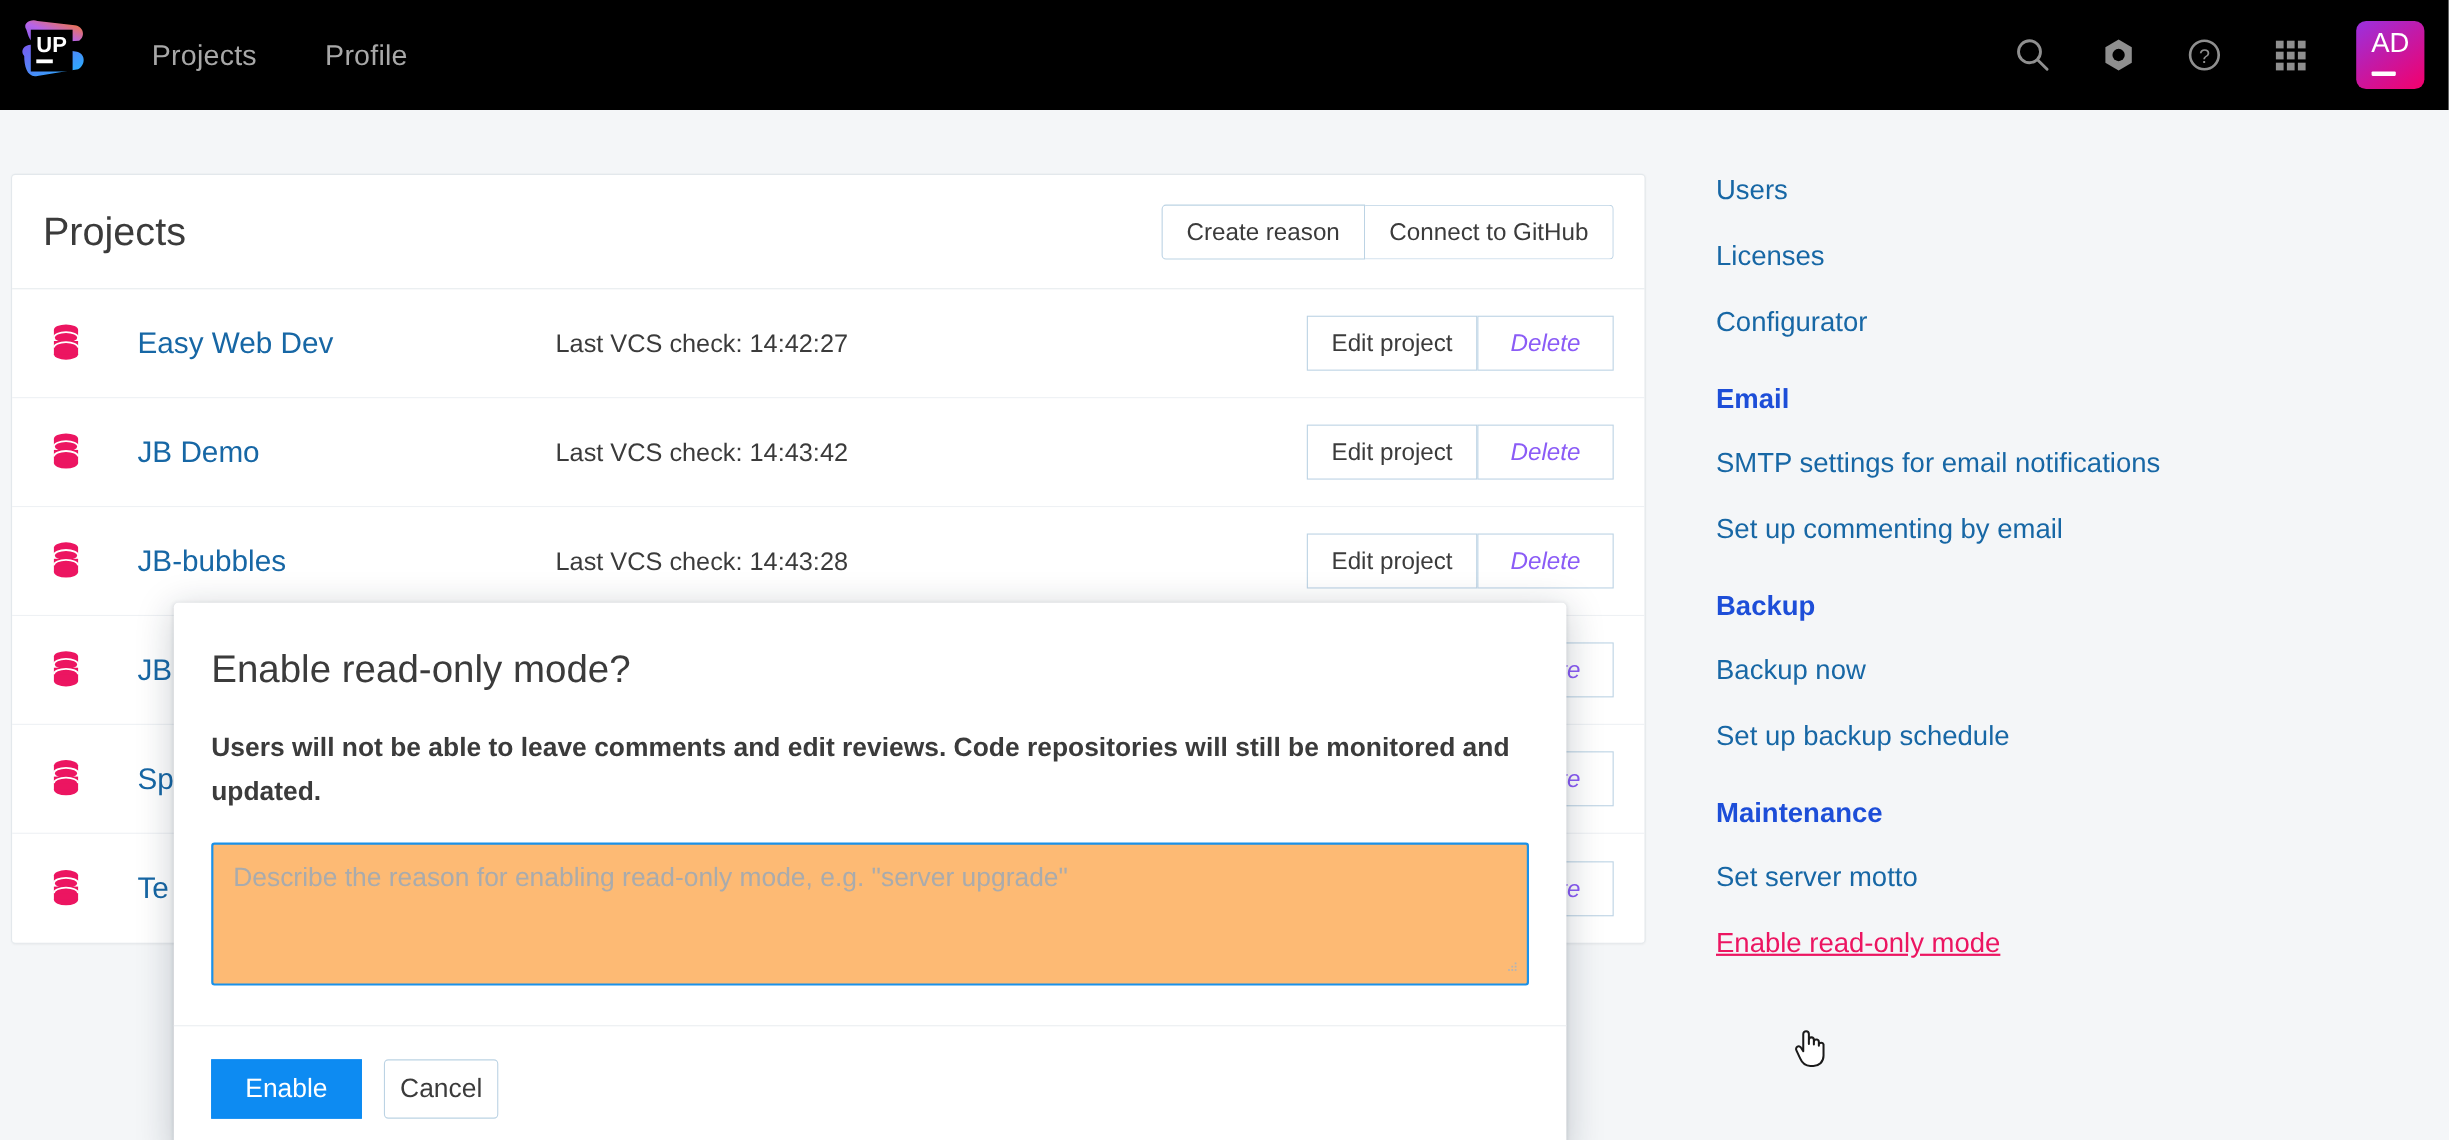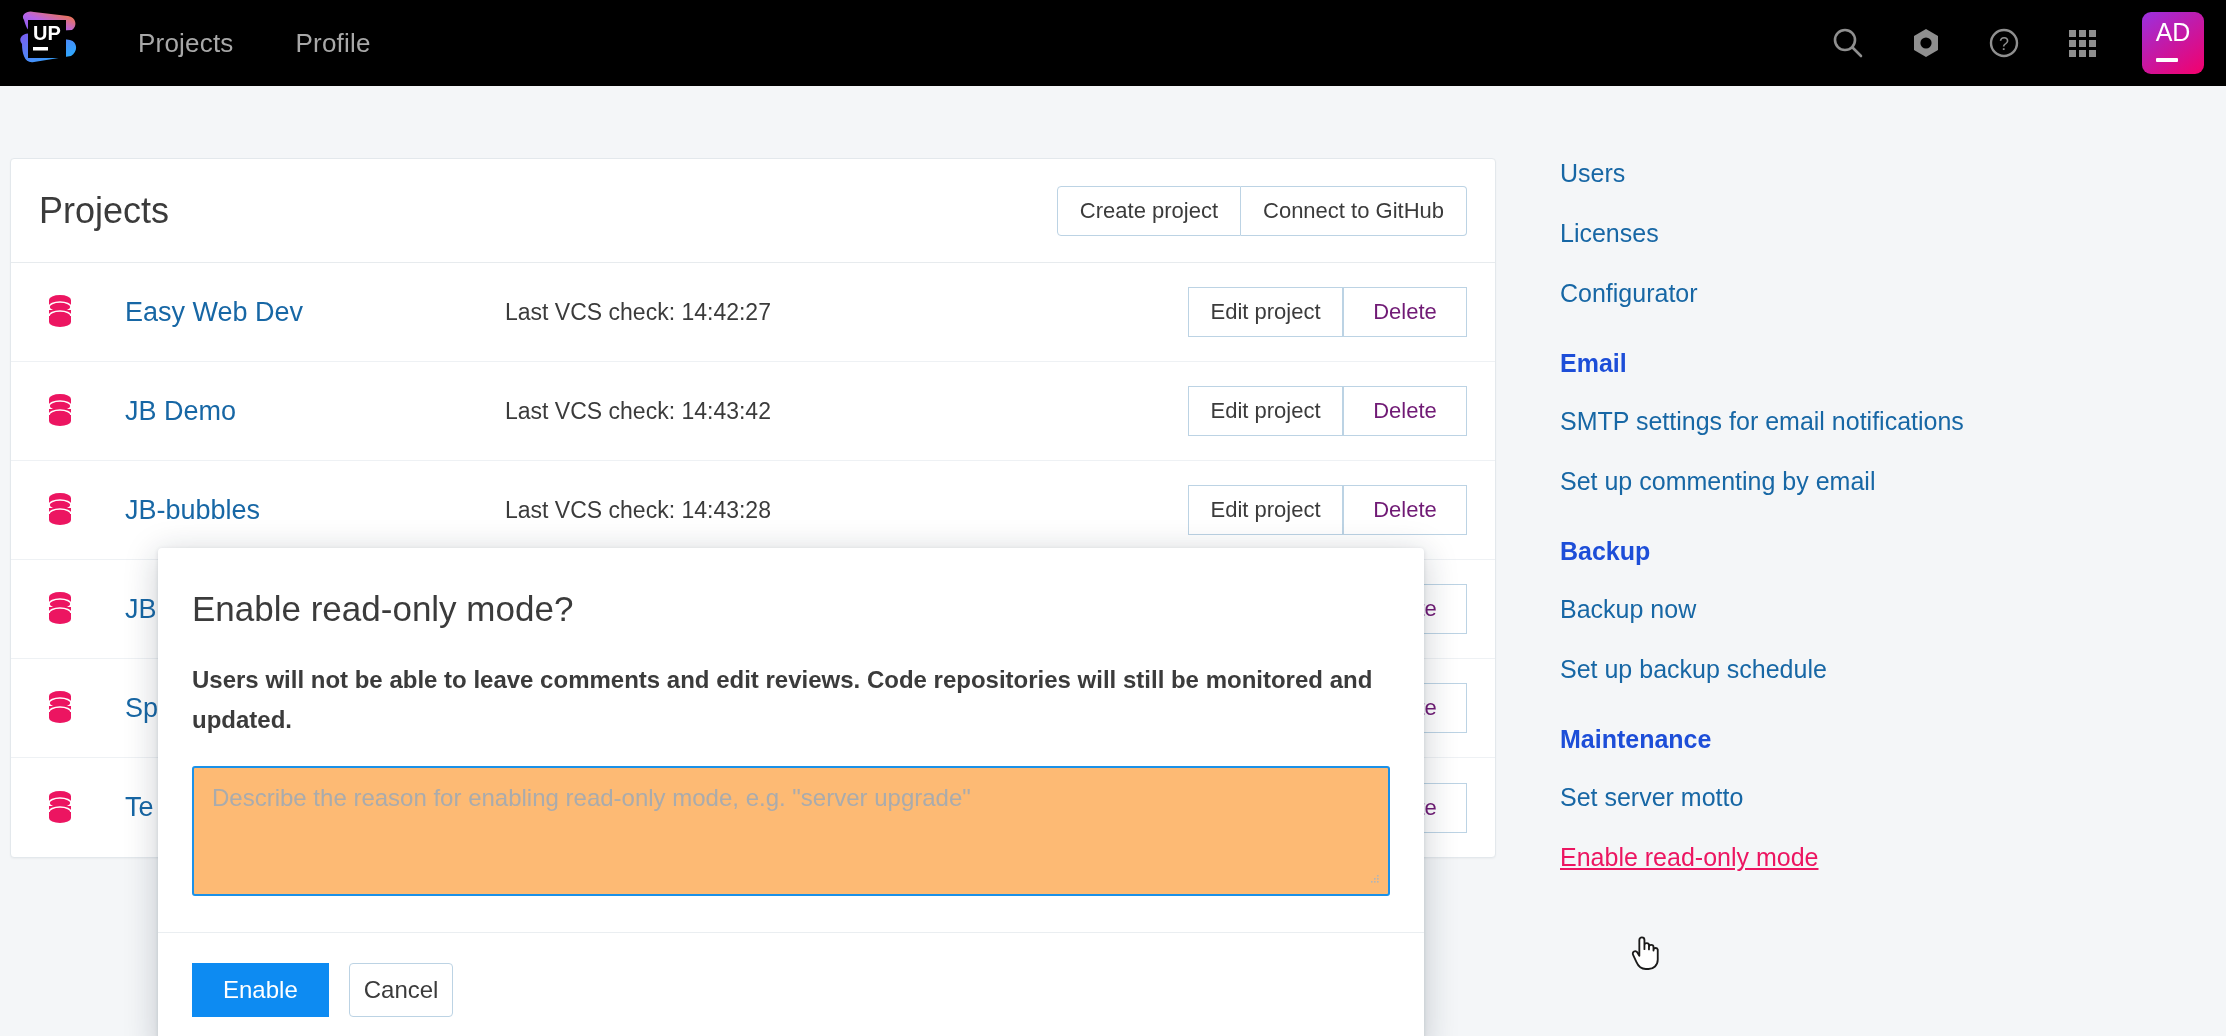--- a/index.html
+++ b/index.html
@@ -9,21 +9,21 @@
     width: 2226px; height: 1036px;
     overflow: hidden;
     background: #f4f6f8;
     font-family: "Liberation Sans", sans-serif;
     -webkit-font-smoothing: antialiased;
   }
 
   
   .topnav {
     position: absolute; top: 0; left: 0;
-    width: 2226px; height: 86px;
+    width: 2226px; height: 100px;
     background: #000000;
     display: flex; align-items: center;
   }
   .logo-wrap {
     margin-left: 12px; width: 74px; height: 74px;
     position: relative; display: block;
   }
   .logo-svg { display:block; width:74px; height:74px; }
 
   .nav-links { display: flex; align-items: center; margin-left: 52px; }
@@ -84,21 +84,21 @@
   .btn {
     height: 50px; padding: 0 22px;
     display: flex; align-items: center; justify-content: center;
     border: 1px solid #bcd3e4; background: #fff;
     font-size: 22px; color: #3b3b3b; cursor: pointer;
     font-family: "Liberation Sans", sans-serif;
     white-space: nowrap;
   }
   .btn-group .btn:first-child { border-radius: 4px 0 0 4px; }
   .btn-group .btn:last-child { border-radius: 0 4px 4px 0; border-left: none; }
-  .btn.danger { color: #701a75; }
+  .btn.danger { color: #8b5cf6; font-style: italic; }
 
   .proj-row {
     height: 99px; display: flex; align-items: center;
     padding: 0 28px 0 22px;
     border-bottom: 1px solid #eef1f4;
   }
   .proj-row:last-child { border-bottom: none; }
   .proj-icon { width: 54px; display: flex; justify-content: center; }
   .proj-name {
     color: #1767a5; font-size: 27px; text-decoration: none;
@@ -266,21 +266,21 @@
   </div>
 </div>
 
 <div class="page">
 
   <div class="panel">
 
     <div class="panel-head">
       <div class="panel-title">Projects</div>
       <div class="btn-group">
-        <div class="btn">Create project</div>
+        <div class="btn">Create reason</div>
         <div class="btn">Connect to GitHub</div>
       </div>
     </div>
 
     <div id="project-rows">
         <div class="proj-row">
           <div class="proj-icon">
             <svg width="30" height="36" viewBox="0 0 30 36">
               <ellipse cx="15" cy="6" rx="11" ry="5" fill="#ec1561"></ellipse>
               <rect x="4" y="6" width="22" height="7" fill="#ec1561"></rect>

